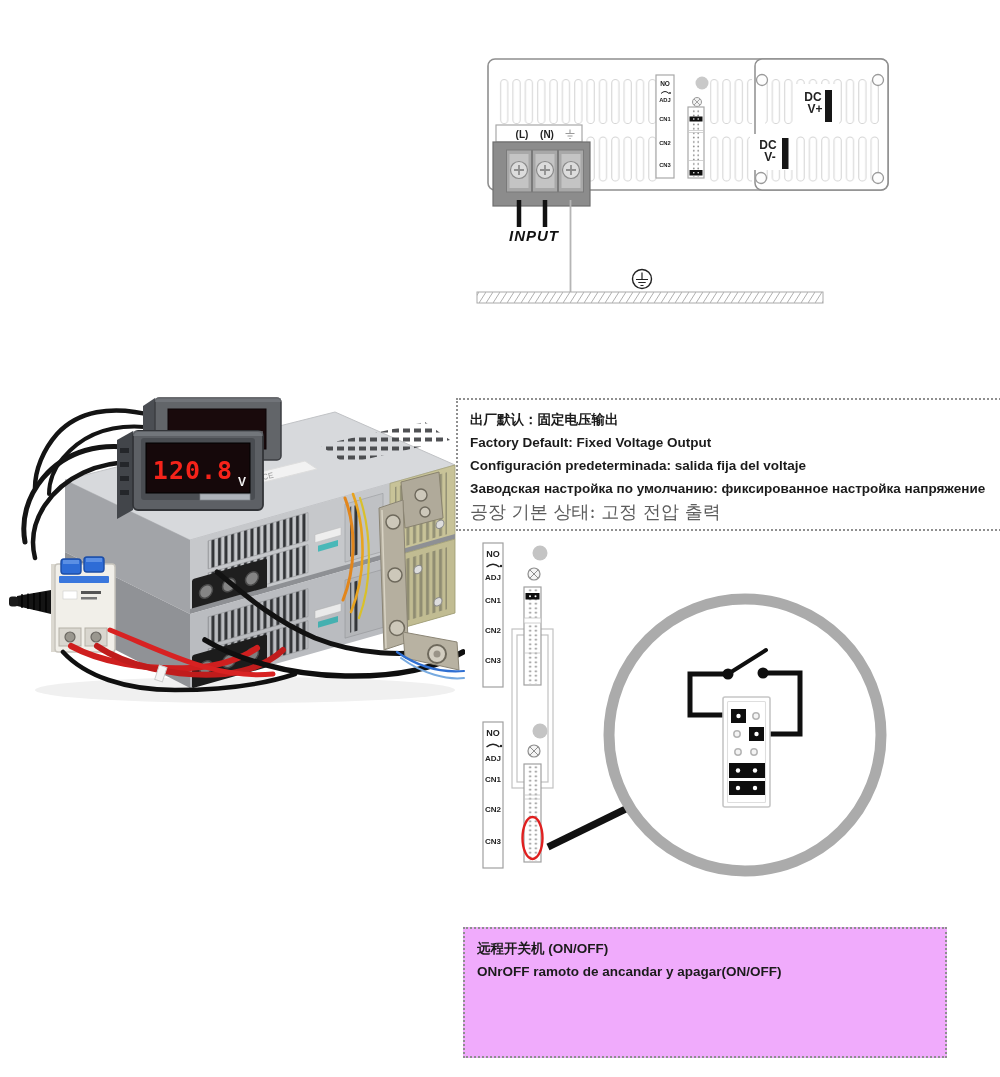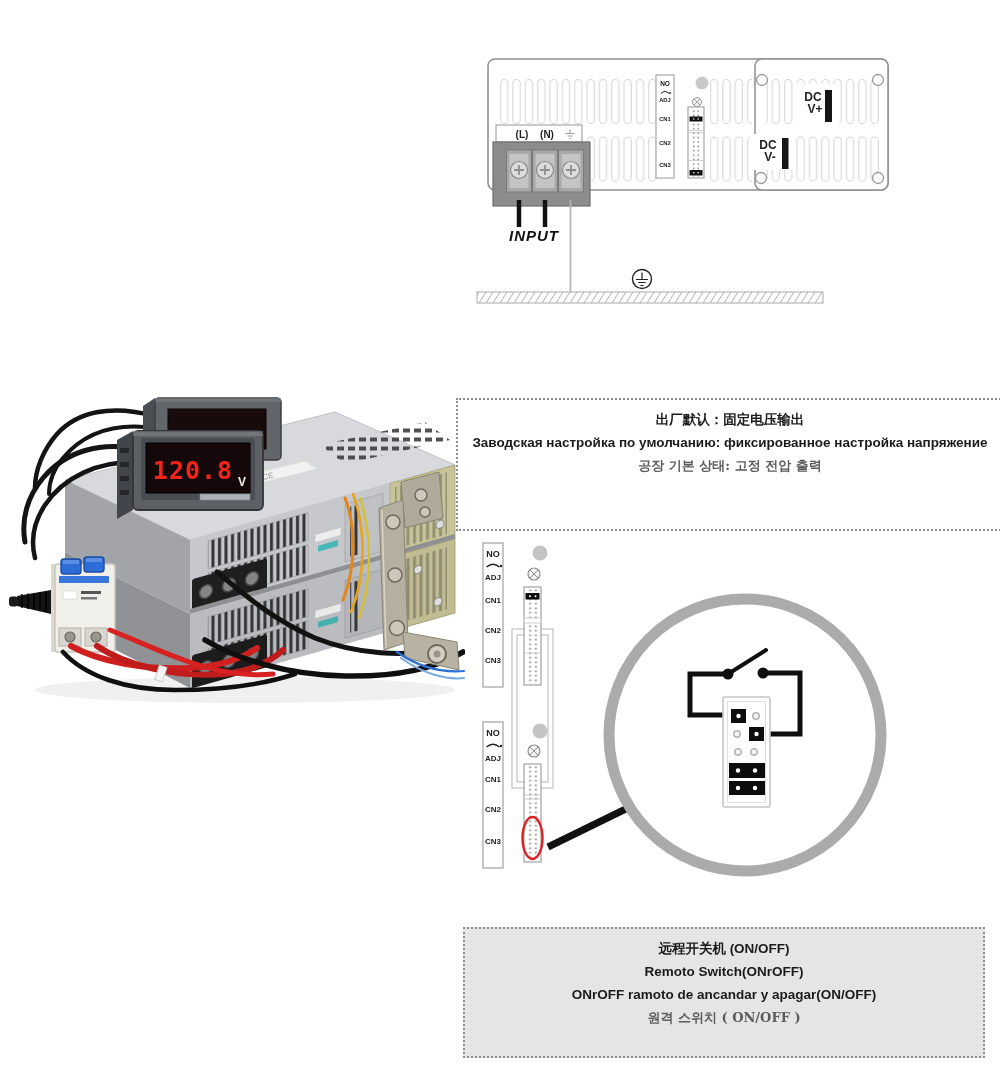--- a/index.html
+++ b/index.html
@@ -1,24 +1,24 @@
 <!DOCTYPE html>
 <html><head>
 <meta charset="utf-8">
 <style>
   html,body{margin:0;padding:0;background:#fff;}
   #canvas{position:relative;width:1000px;height:1077px;background:#ffffff;overflow:hidden;
-          font-family:"Liberation Sans",sans-serif;text-align:center;}
+          font-family:"Liberation Sans",sans-serif;}
   svg{position:absolute;}
   svg text{font-family:"Liberation Sans",sans-serif;}
   .note-box{position:absolute;border:2px dotted #8f8f8f;box-sizing:border-box;padding:8px 12px 6px 12px;}
   .box1{left:456px;top:398px;width:548px;height:133px;background:#ffffff;}
-  .box2{left:463px;top:927px;width:522px;height:131px;background:#e5e5e5;}
+  .box2{left:463px;top:927px;width:484px;height:131px;background:#f0abfc;}
   .note-line{font-weight:bold;font-size:13.5px;color:#1b1b1b;line-height:23px;white-space:nowrap;}
-  .note-line.ko{font-weight:bold;font-family:"DejaVu Serif","Liberation Serif",serif;color:#5c5c5c;font-size:13px;}
+  .note-line.ko{font-weight:normal;font-family:"DejaVu Serif","Liberation Serif",serif;color:#5c5c5c;font-size:18px;}
   .lbl{font-weight:bold;fill:#222;}
   .led{font-family:"DejaVu Sans Mono",monospace;font-weight:bold;fill:#f5231a;letter-spacing:1px;}
 </style>
 </head>
 <body>
 
 <div id="canvas">
 
   <svg style="left:465px;top:50px" width="460" height="260" viewBox="0 0 460 260">
     <defs>
@@ -273,20 +273,22 @@
       <circle cx="432" cy="264" r="3.5" fill="#9a9488"></circle>
       <g fill="none" stroke-linecap="round">
         <path d="M392,262 C412,276 435,283 459,281" stroke="#2f6fd2" stroke-width="2.2"></path>
         <path d="M396,268 C418,284 442,290 459,288" stroke="#77aae0" stroke-width="2"></path>
       </g>
     </g>
   </svg>
 
   <div class="note-box box1">
     <div class="note-line">出厂默认：固定电压输出</div>
+    <div class="note-line">Factory Default: Fixed Voltage Output</div>
+    <div class="note-line">Configuración predeterminada: salida fija del voltaje</div>
     <div class="note-line">Заводская настройка по умолчанию: фиксированное настройка напряжение</div>
     <div class="note-line ko">공장 기본 상태: 고정 전압 출력</div>
   </div>
 
   <svg style="left:460px;top:535px" width="440" height="370" viewBox="0 0 440 370">
     <defs>
       <pattern id="bpins1" x="64.5" y="53" width="17" height="4.5" patternUnits="userSpaceOnUse">
         <circle cx="5.6" cy="2.25" r="1" fill="#787878"></circle>
           <circle cx="11.4" cy="2.25" r="1" fill="#787878"></circle>
       </pattern>
@@ -380,18 +382,16 @@
           <circle cx="295" cy="235.5" r="2.2" fill="#ffffff"></circle>
         <rect x="269" y="246" width="36" height="14" fill="#0d0d0d"></rect>
         <circle cx="278" cy="253" r="2.2" fill="#ffffff"></circle>
           <circle cx="295" cy="253" r="2.2" fill="#ffffff"></circle>
       </g>
     </g>
   </svg>
 
   <div class="note-box box2">
     <div class="note-line">远程开关机  (ON/OFF)</div>
-    <div class="note-line">Remoto Switch(ONrOFF)</div>
     <div class="note-line">ONrOFF ramoto de ancandar y apagar(ON/OFF)</div>
-    <div class="note-line ko">원격 스위치 ( ON/OFF )</div>
   </div>
 
 </div>
 
 </body></html>

